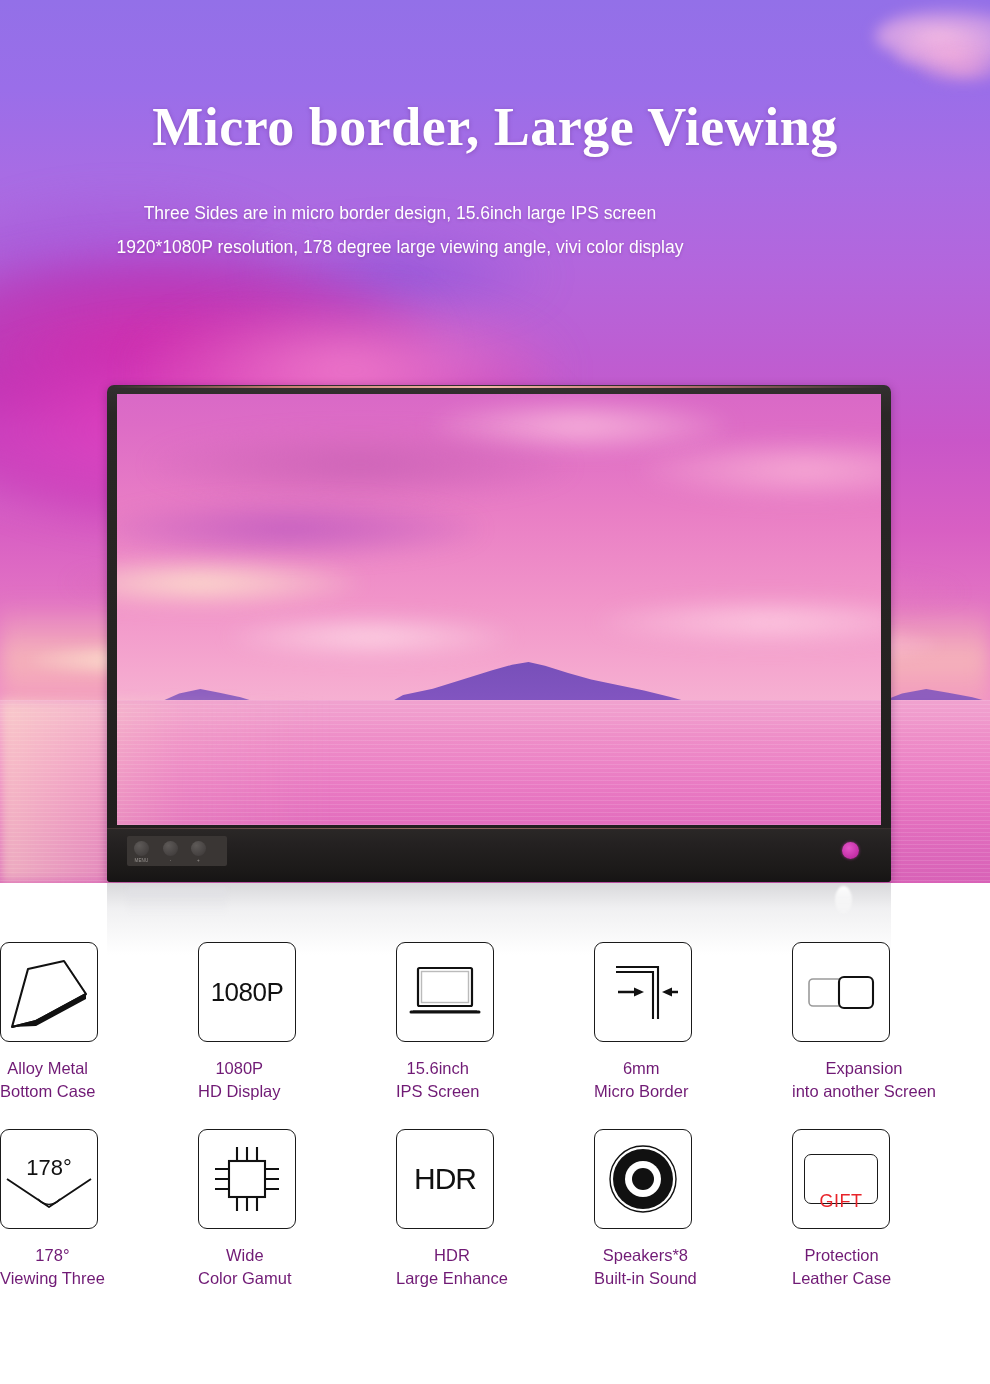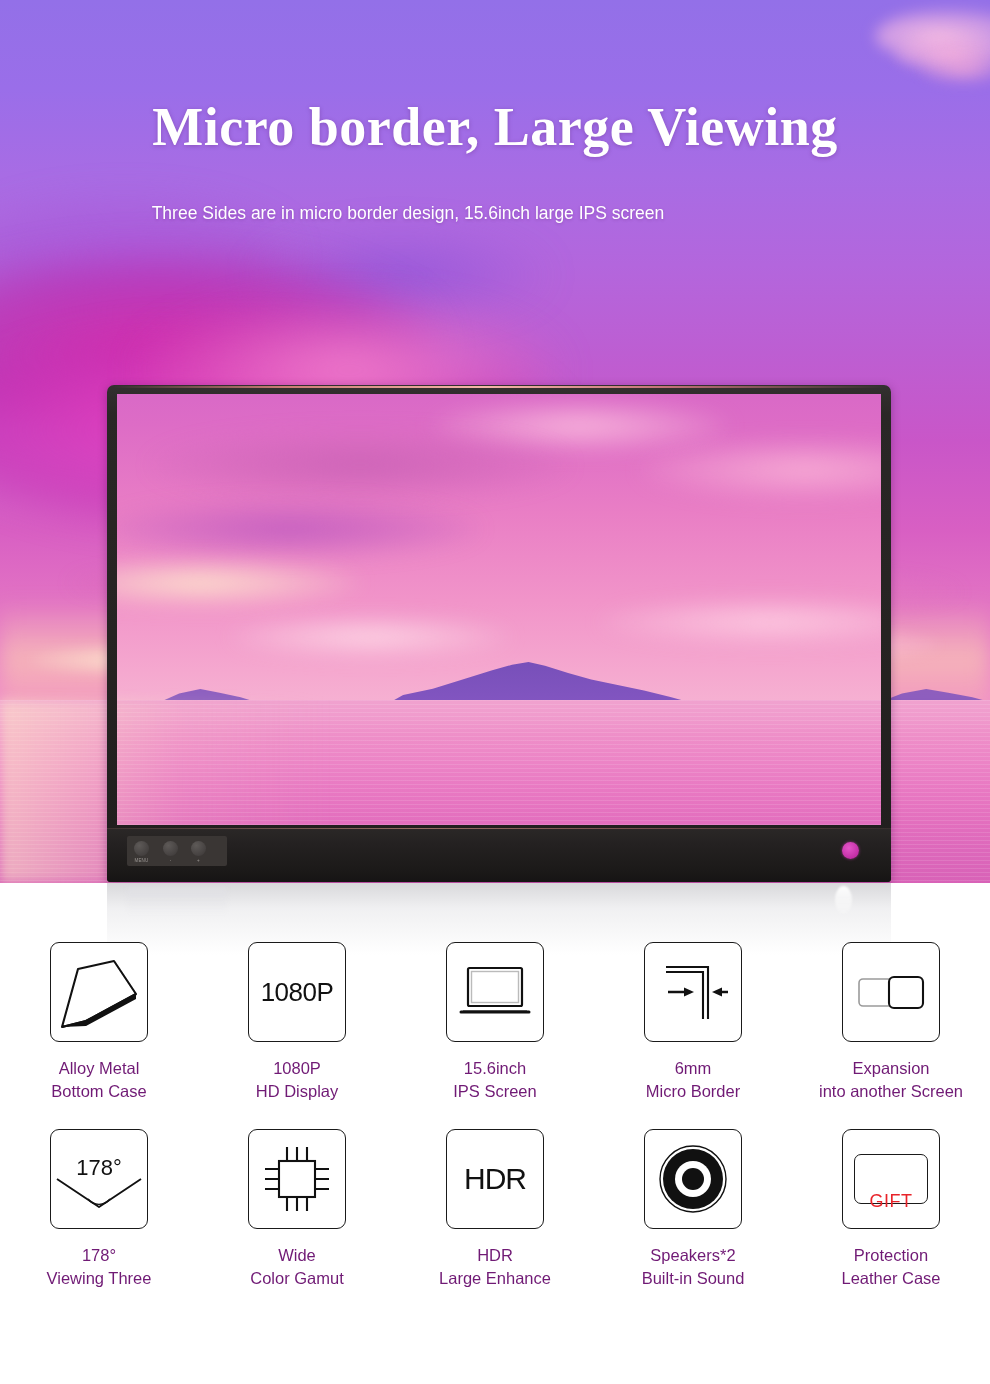--- a/index.html
+++ b/index.html
@@ -115,21 +115,21 @@
     text-align:center;
     font-family:"Liberation Serif","DejaVu Serif",serif;
     font-weight:700;
     font-size:54px;
     line-height:62px;
     color:#ffffff;
     letter-spacing:.5px;
     text-shadow:0 1px 4px rgba(90,30,110,.35);
   }
   .hero-sub {
-    position:absolute; left:8px; top:196px; width:800px;
+    position:absolute; left:0; top:196px; width:800px;
     text-align:center;
     font-size:17.5px;
     line-height:34px;
     color:#ffffff;
     text-shadow:0 1px 3px rgba(90,30,110,.3);
   }
   .hero-sub div { white-space:nowrap; }
 
   
   .monitor {
@@ -227,21 +227,21 @@
     filter:blur(2px);
   }
 
   
   .features {
     position:absolute; left:0; top:930px; width:990px;
     display:grid;
     grid-template-columns:repeat(5, 198px);
   }
   .feat {
-    display:flex; flex-direction:column; align-items:center;
+    display:flex; flex-direction:column; align-items:flex-start;
     padding-top:12px;
     padding-bottom:14px;
   }
   .feat-box {
     width:98px; height:100px;
     border:1.6px solid #1a1a1a;
     border-radius:9px;
     background:#fff;
     display:flex; align-items:center; justify-content:center;
     position:relative;
@@ -294,20 +294,21 @@
   <div class="island-sm isl-r"></div>
 
   <div class="ocean">
     <div class="ripples"></div>
   </div>
   <div class="sun-reflect"></div>
 
   <h1 class="hero-title">Micro border, Large Viewing</h1>
   <div class="hero-sub">
     <div>Three Sides are in micro border design, 15.6inch large IPS screen</div>
+    <div>1920*1080P resolution, 178 degree large viewing angle, vivi color display</div>
   </div>
 
   <div class="monitor">
     <div class="bezel"></div>
     <div class="bezel-hl"></div>
 
     <div class="screen">
       <div class="screen-inner">
         <div class="screen-sky"></div>
         <div class="sc-cl sc2"></div>
@@ -484,21 +485,21 @@
       <span>
         <svg width="76" height="76" viewBox="0 0 76 76">
           <circle cx="38" cy="38" r="33" fill="none" stroke="#111" stroke-width="1.4"></circle>
           <circle cx="38" cy="38" r="30" fill="#111"></circle>
           <circle cx="38" cy="38" r="18" fill="#fff"></circle>
           <circle cx="38" cy="38" r="11" fill="#111"></circle>
         </svg>
       </span>
     </div>
     <div class="feat-label">
-      <span>Speakers*2</span>
+      <span>Speakers*8</span>
       <span>Built-in Sound</span>
     </div>
   </div>
 
   <div class="feat">
     <div class="feat-box">
       <div class="gift-inner">
         <span class="gift-text" style="color: rgb(232, 35, 42);">GIFT</span>
       </div>
     </div>

